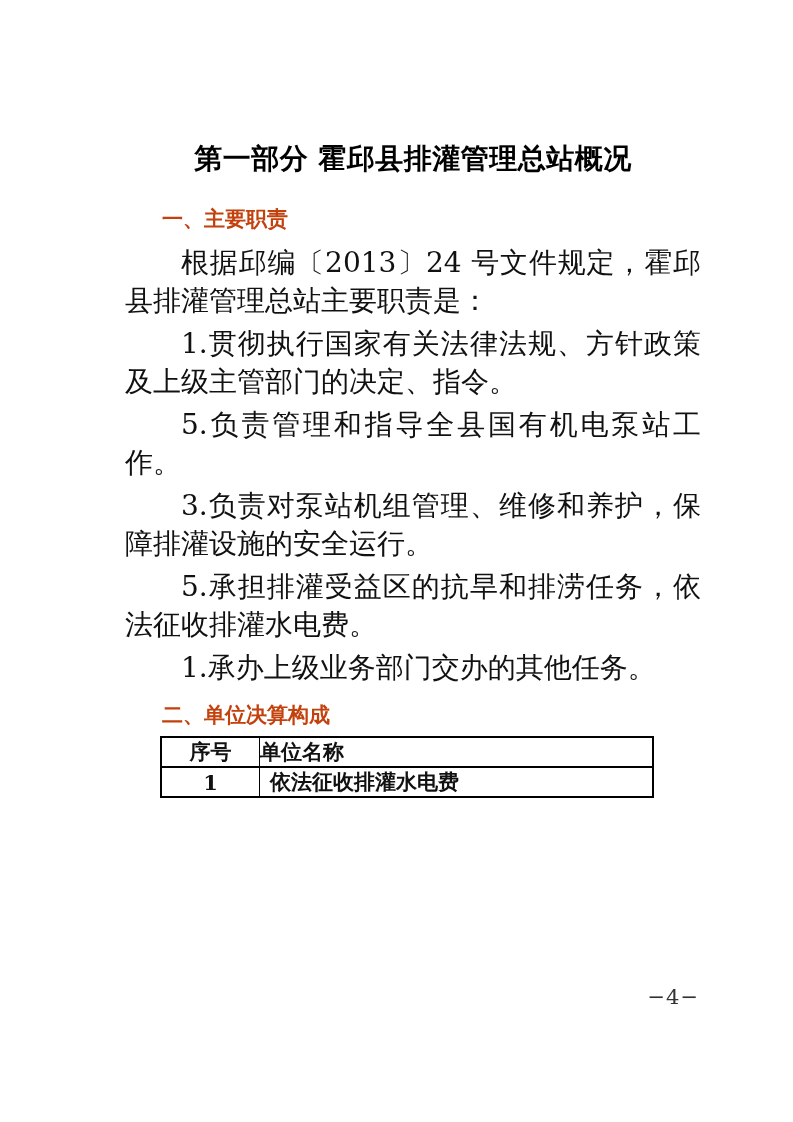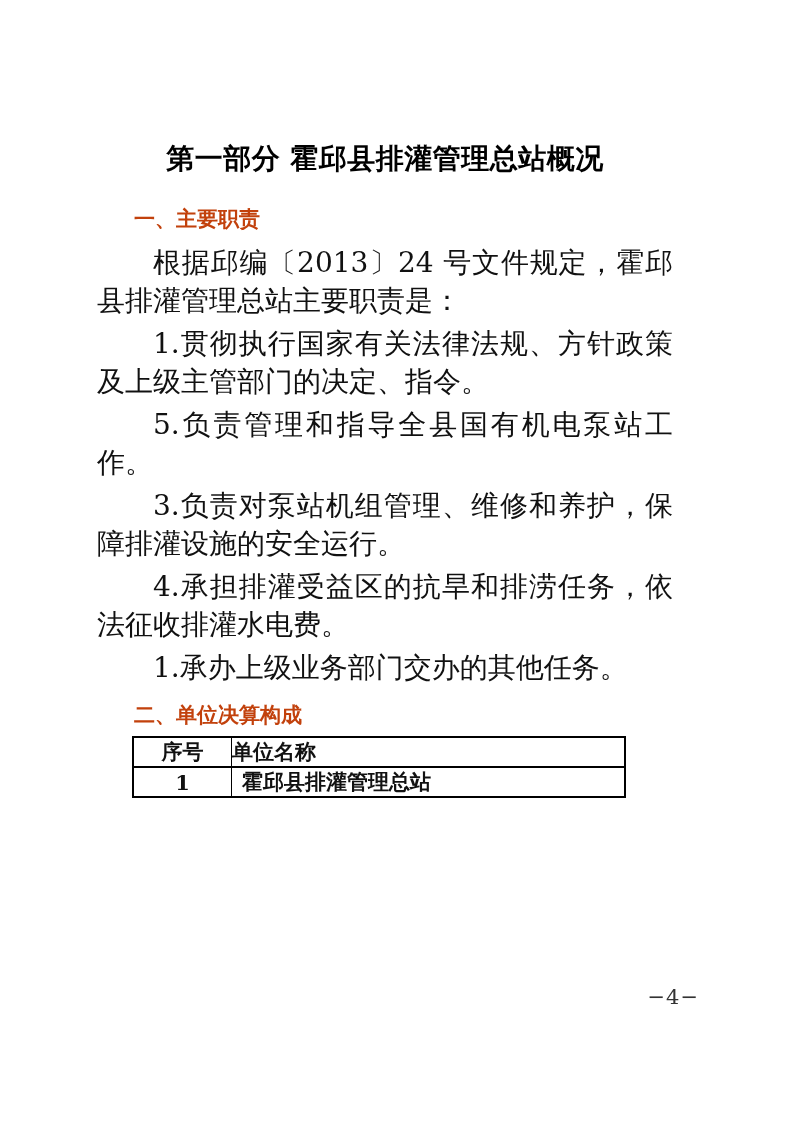--- a/index.html
+++ b/index.html
@@ -10,21 +10,21 @@
   .page {
     position: relative;
     width: 793px;
     height: 1122px;
     background: #ffffff;
     color: #111111;
     overflow: hidden;
   }
   .content {
     position: absolute;
-    left: 92px;
+    left: 120px;
     top: 0;
     width: 586px;
   }
   .doc-title {
     margin: 140px 0 0 0;
     font-family: "DejaVu Serif", "Liberation Serif", serif;
     font-weight: bold;
     font-size: 28px;
     line-height: 38px;
     text-align: center;
@@ -101,38 +101,38 @@
     <h2 class="sec-heading h-first">一、主要职责</h2>
 
     <p class="para p-first">根据邱编〔2013〕24 号文件规定，霍邱县排灌管理总站主要职责是：</p>
 
     <p class="para">1.贯彻执行国家有关法律法规、方针政策及上级主管部门的决定、指令。</p>
 
     <p class="para">5.负责管理和指导全县国有机电泵站工作。</p>
 
     <p class="para">3.负责对泵站机组管理、维修和养护，保障排灌设施的安全运行。</p>
 
-    <p class="para">4.承担排灌受益区的抗旱和排涝任务，依法征收排灌水电费。</p>
+    <p class="para">5.承担排灌受益区的抗旱和排涝任务，依法征收排灌水电费。</p>
 
     <p class="para">1.承办上级业务部门交办的其他任务。</p>
 
     <h2 class="sec-heading h-second">二、单位决算构成</h2>
 
 
     <table class="unit-table">
       <thead>
         <tr>
           <th class="col-index">序号</th>
           <th class="col-name">单位名称</th>
         </tr>
       </thead>
       <tbody>
         <tr>
           <td class="col-index">1</td>
-          <td class="col-name">霍邱县排灌管理总站</td>
+          <td class="col-name">依法征收排灌水电费</td>
         </tr>
       </tbody>
     </table>
 
   </div>
 
   <div class="page-number">−4−</div>
 </div>
 
 </body></html>

